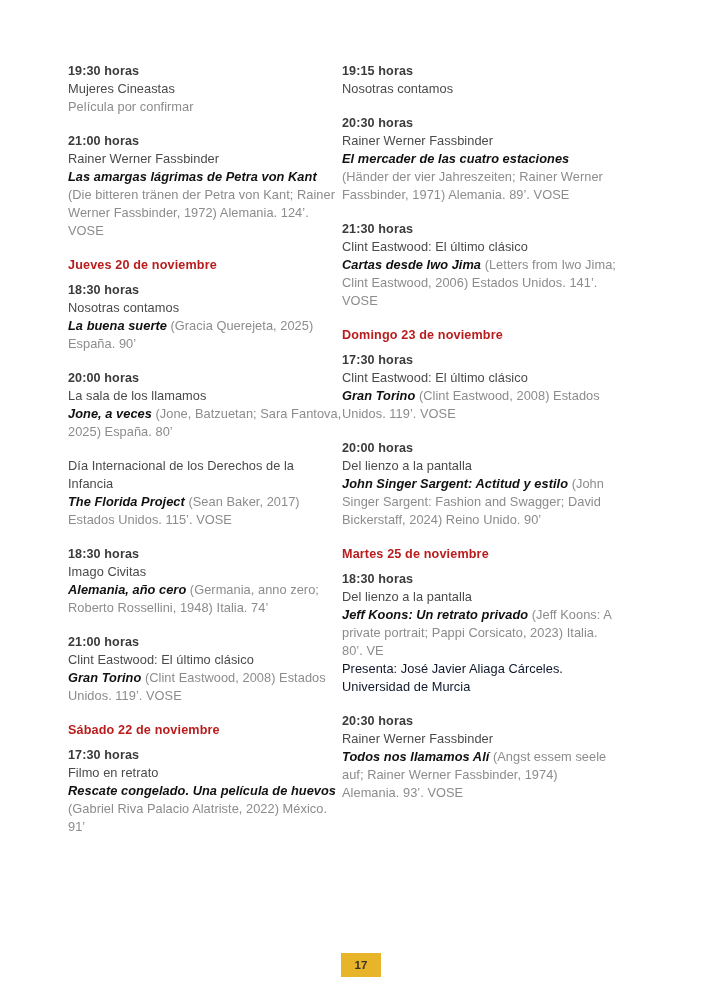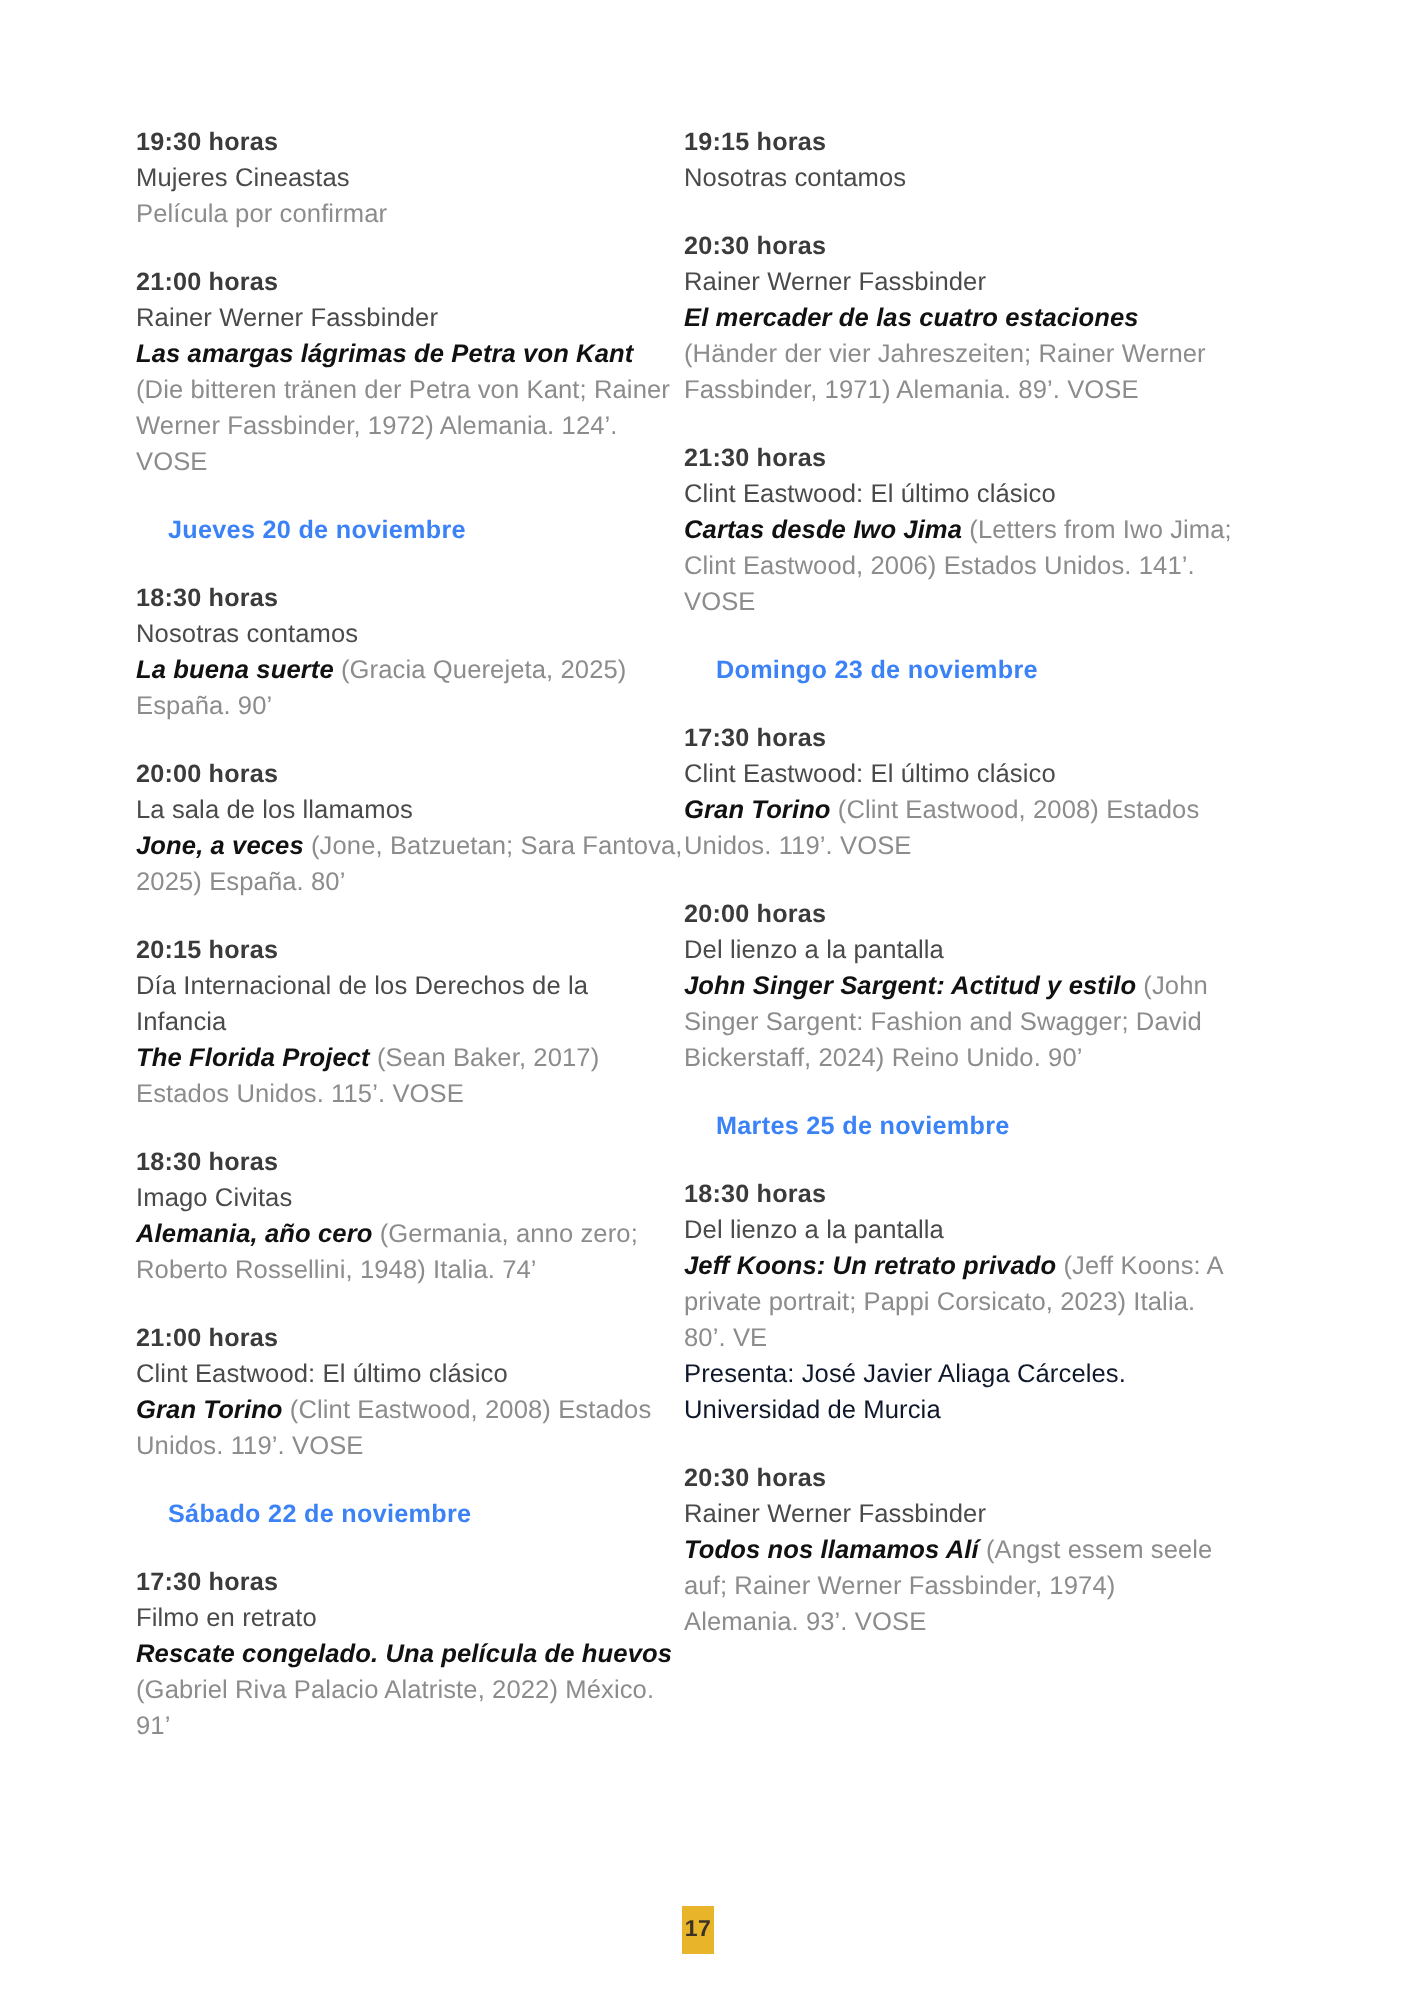--- a/index.html
+++ b/index.html
@@ -33,26 +33,26 @@
     align-items: flex-start;
   }
 
   .column {
     width: 274px;
     flex: 0 0 274px;
   }
 
   
   .day-heading {
-    color: #3b82f6;
+    color: #b91c1c;
     font-size: 12.6px;
     font-weight: bold;
     line-height: 18px;
     letter-spacing: 0.15px;
-    margin: 16px;
+    margin: 0;
     padding: 0;
   }
   .day-heading.spaced-above {
     margin-top: 16px;
   }
   .day-heading + .entry {
     margin-top: 7px;
   }
 
   
@@ -105,21 +105,21 @@
     font-weight: normal;
     line-height: 18px;
     letter-spacing: 0.05px;
   }
 
   
   .page-number {
     position: absolute;
     left: 341px;
     top: 953px;
-    width: 16px;
+    width: 40px;
     height: 24px;
     background: #E8B42A;
     color: #3a3226;
     font-size: 11.5px;
     font-weight: bold;
     line-height: 24px;
     text-align: center;
     letter-spacing: 0.2px;
   }
 </style>
@@ -145,21 +145,20 @@
           <span class="entry-time">18:30 horas</span>
           <span class="entry-cycle">Nosotras contamos</span>
           <span class="entry-film"><span class="title">La buena suerte</span><span> (Gracia Querejeta, 2025) España. 90’</span></span>
         </div>
         <div class="entry">
           <span class="entry-time">20:00 horas</span>
           <span class="entry-cycle">La sala de los llamamos</span>
           <span class="entry-film"><span class="title">Jone, a veces</span><span> (Jone, Batzuetan; Sara Fantova, 2025) España. 80’</span></span>
         </div>
         <div class="entry">
-          <span class="entry-time">20:15 horas</span>
           <span class="entry-cycle">Día Internacional de los Derechos de la Infancia</span>
           <span class="entry-film"><span class="title">The Florida Project</span><span> (Sean Baker, 2017) Estados Unidos. 115’. VOSE</span></span>
         </div>
         <div class="entry">
           <span class="entry-time">18:30 horas</span>
           <span class="entry-cycle">Imago Civitas</span>
           <span class="entry-film"><span class="title">Alemania, año cero</span><span> (Germania, anno zero; Roberto Rossellini, 1948) Italia. 74’</span></span>
         </div>
         <div class="entry">
           <span class="entry-time">21:00 horas</span>

